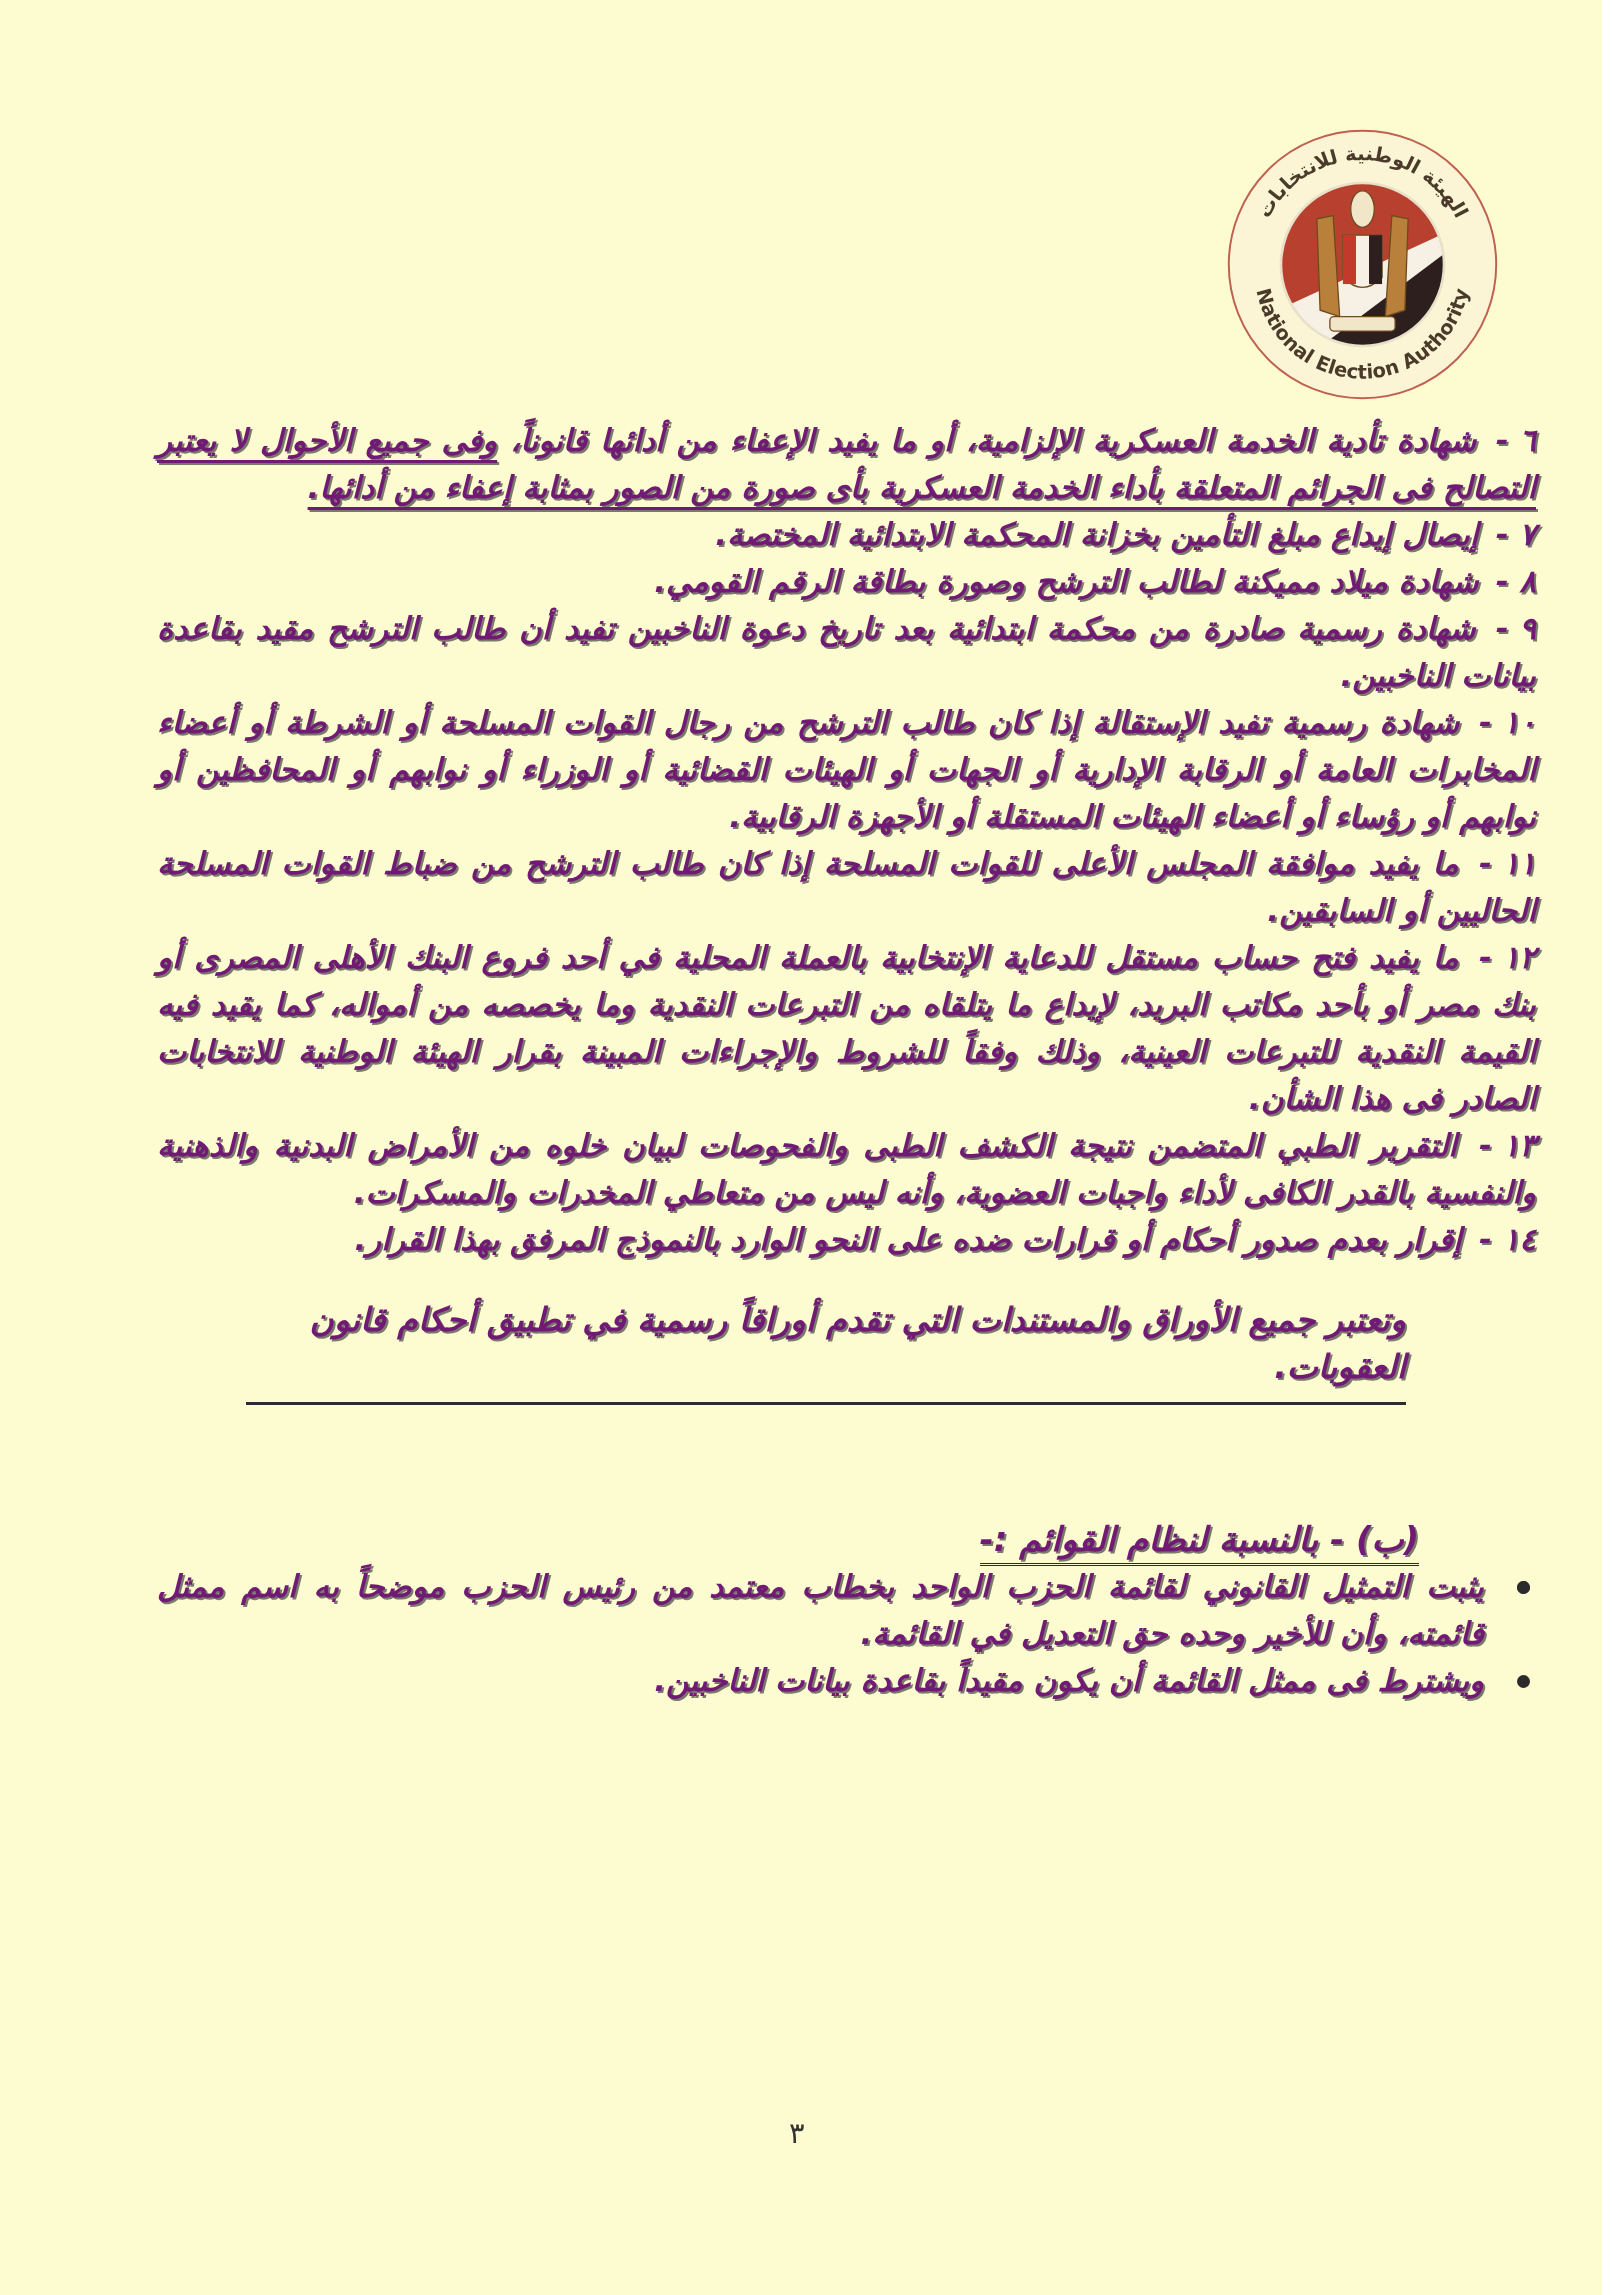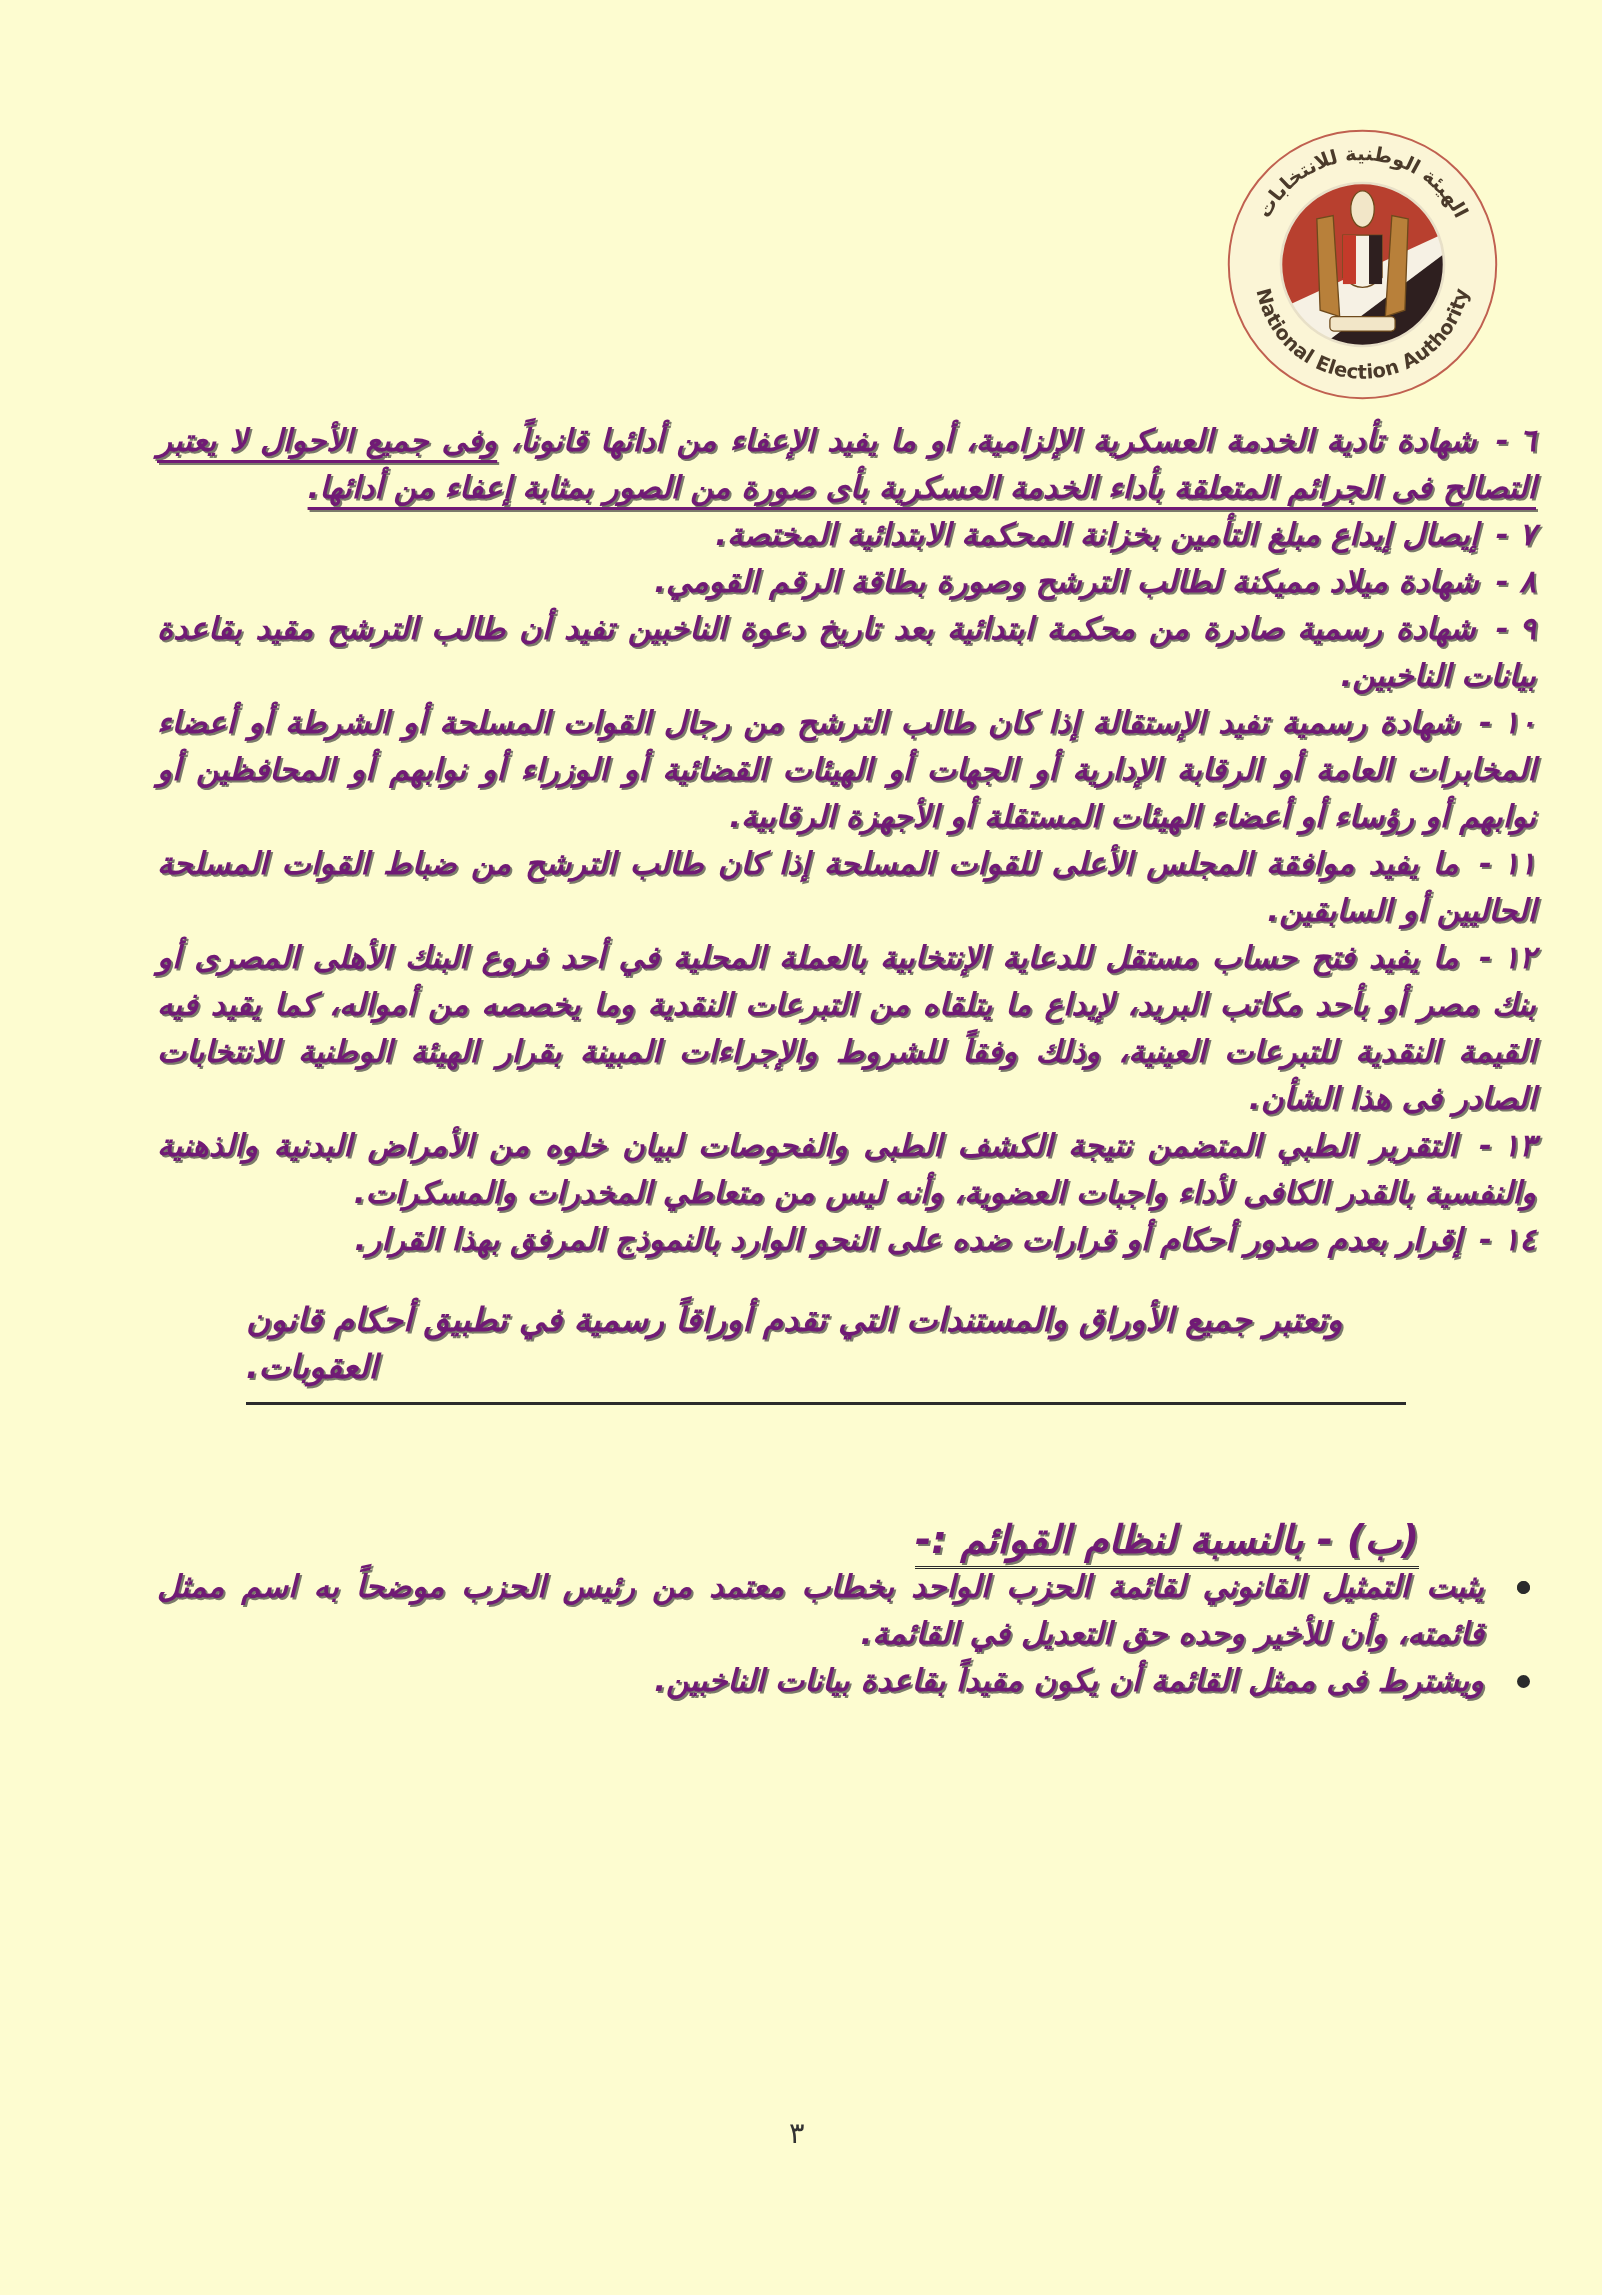--- a/index.html
+++ b/index.html
@@ -19,27 +19,27 @@
       position:absolute; left:157px; top:417px; width:1379px;
       direction:rtl; text-align:justify;
       color:#701a75; font-weight:bold; font-style:italic;
       font-size:31px; line-height:47px;
       text-shadow:2px 2px 0 #7a7a6a;
     }
     .item { margin:0; position:relative; }
     .item .num { display:inline-block; margin-left:6.5px; }
     u { text-decoration:underline; text-decoration-thickness:3.3px; text-underline-offset:9px; }
     .final-note {
-      text-align:left; margin-top:33px; padding-bottom:11.7px;
+      text-align:right; margin-top:33px; padding-bottom:11.7px;
       border-bottom:3.9px solid #2b2b2b; width:1160px; margin-right:130px;
       font-size:33px;
     }
     .section-head {
       margin-top:111px; text-align:right; padding-right:117px;
-      font-size:39px;
+      font-size:34px;
     }
     .section-head span { border-bottom:3.9px double #2b2b2b; padding-bottom:3.9px; }
     .para { margin-top:46px; text-indent:78px; }
     .bullets { list-style:none; margin:0; padding:0; }
     .bullets li { position:relative; padding-right:52px; }
     .bullets li .dot {
       position:absolute; right:6.5px; top:18px; width:13px; height:13px;
       border-radius:50%; background:#2b2b2b;
     }
     .page-num {

